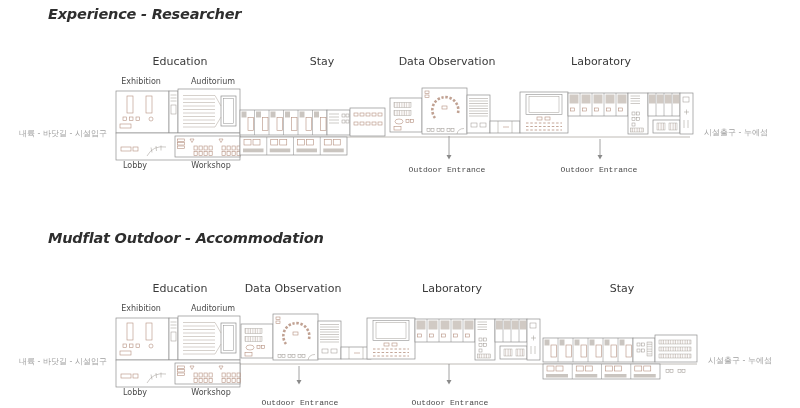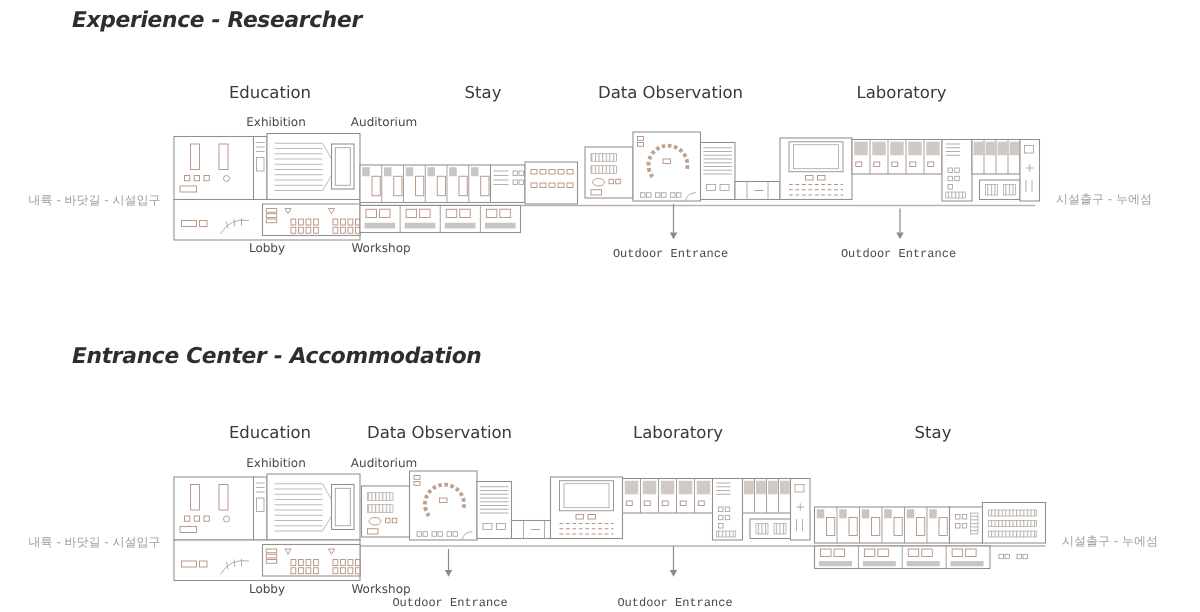--- a/index.html
+++ b/index.html
@@ -2,21 +2,21 @@
 <html><head>
 <meta charset="utf-8">
 <style>
   html,body{margin:0;padding:0;background:#ffffff;}
   .canvas{position:relative;width:800px;height:408px;background:#ffffff;overflow:hidden;
           font-family:"DejaVu Sans","Liberation Sans",sans-serif;}
   .canvas svg{position:absolute;left:0;top:0;}
   .lbl{position:absolute;white-space:nowrap;color:#3d3d3d;}
   .title{font-size:14.5px;font-weight:bold;font-style:italic;color:#2e2e2e;letter-spacing:-0.2px;}
   .section{font-size:11px;transform:translateX(-50%);color:#3a3a3a;}
-  .room{font-size:8px;transform:translateX(-50%);color:#4a4a4a;margin-left:43px;}
+  .room{font-size:8px;transform:translateX(-50%);color:#4a4a4a;}
   .route{font-size:8px;color:#9e9e9e;}
   .route-l{text-align:left;}
   .entr{font-size:8px;transform:translateX(-50%);color:#4a4a4a;font-family:Liberation Mono, monospace;}
 </style>
 </head>
 <body>
 
 <div class="canvas">
 
 <svg width="800" height="408" viewBox="0 0 800 408">
@@ -376,21 +376,21 @@
 <div class="lbl section" style="left:601px;top:55px">Laboratory</div>
 <div class="lbl room" style="left:141px;top:77px">Exhibition</div>
 <div class="lbl room" style="left:213px;top:77px">Auditorium</div>
 <div class="lbl room" style="left:135px;top:161px">Lobby</div>
 <div class="lbl room" style="left:211px;top:161px">Workshop</div>
 <div class="lbl route route-l" style="right:693px;top:128px">내륙 - 바닷길 - 시설입구</div>
 <div class="lbl route" style="left:704px;top:127px">시설출구 - 누에섬</div>
 <div class="lbl entr" style="left:447px;top:165px">Outdoor Entrance</div>
 <div class="lbl entr" style="left:599px;top:165px">Outdoor Entrance</div>
 
-<div class="lbl title" style="left:48px;top:230px">Entrance Center - Accommodation</div>
+<div class="lbl title" style="left:48px;top:230px">Mudflat Outdoor - Accommodation</div>
 <div class="lbl section" style="left:180px;top:282px">Education</div>
 <div class="lbl section" style="left:293px;top:282px">Data Observation</div>
 <div class="lbl section" style="left:452px;top:282px">Laboratory</div>
 <div class="lbl section" style="left:622px;top:282px">Stay</div>
 <div class="lbl room" style="left:141px;top:304px">Exhibition</div>
 <div class="lbl room" style="left:213px;top:304px">Auditorium</div>
 <div class="lbl room" style="left:135px;top:388px">Lobby</div>
 <div class="lbl room" style="left:211px;top:388px">Workshop</div>
 <div class="lbl route route-l" style="right:693px;top:356px">내륙 - 바닷길 - 시설입구</div>
 <div class="lbl route" style="left:708px;top:355px">시설출구 - 누에섬</div>

